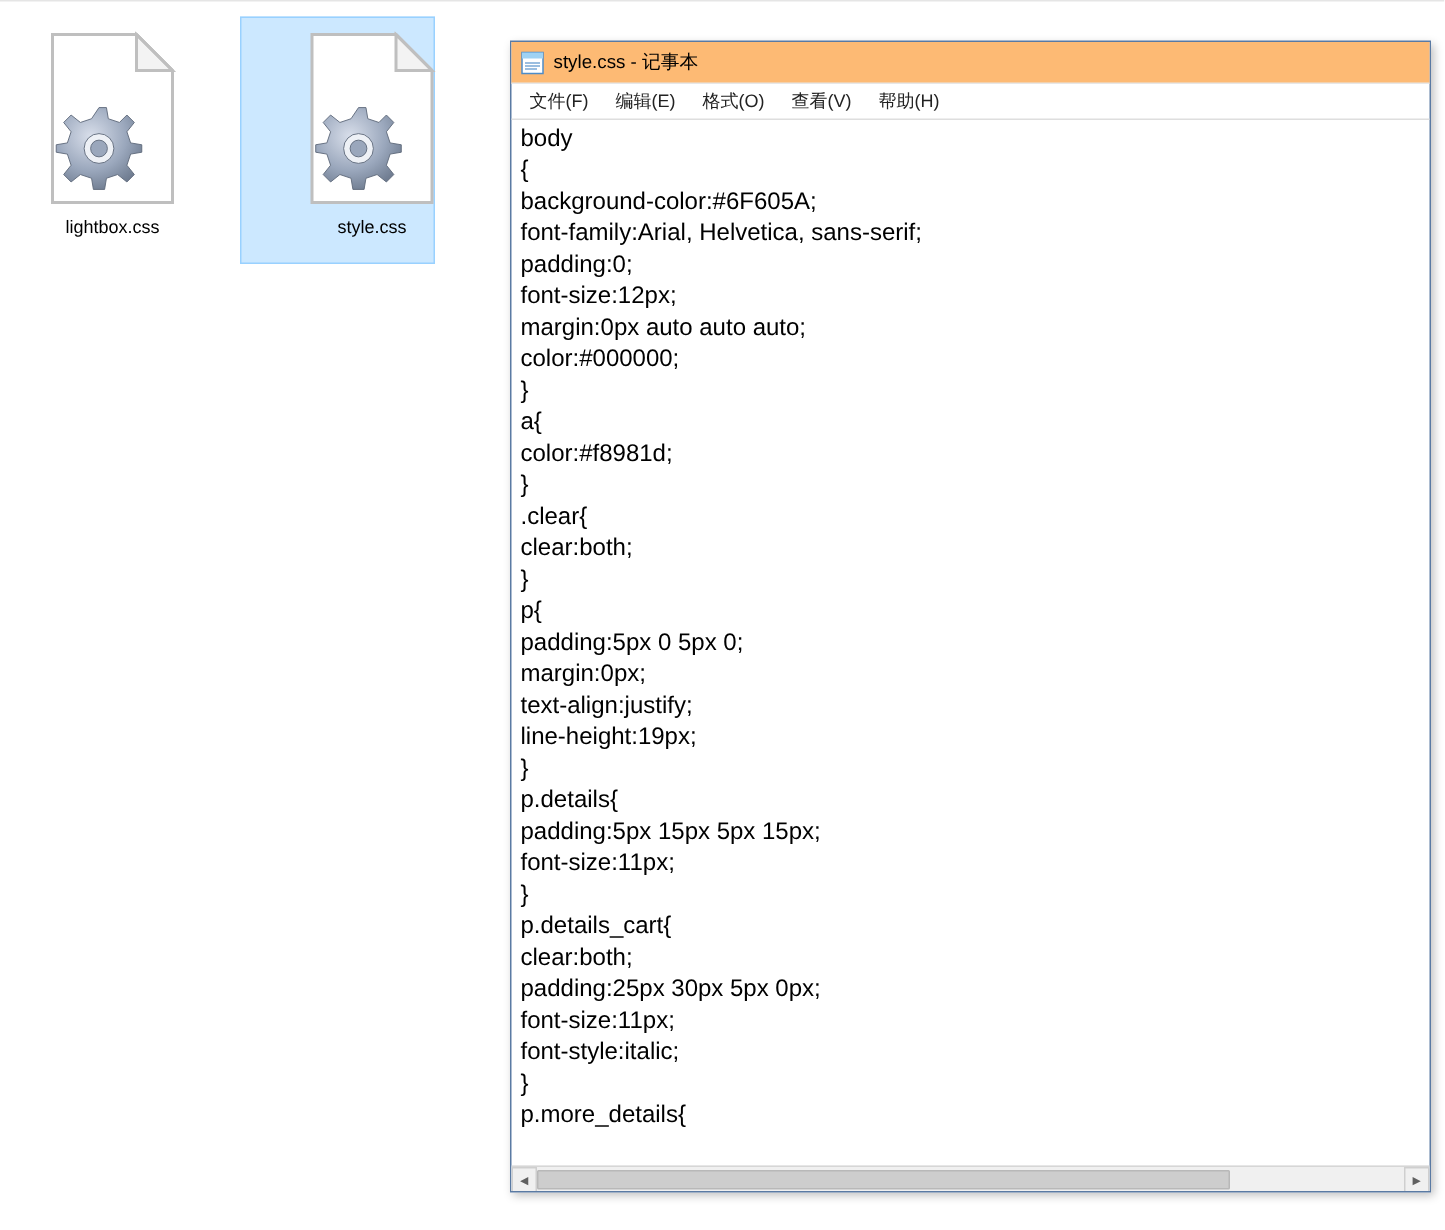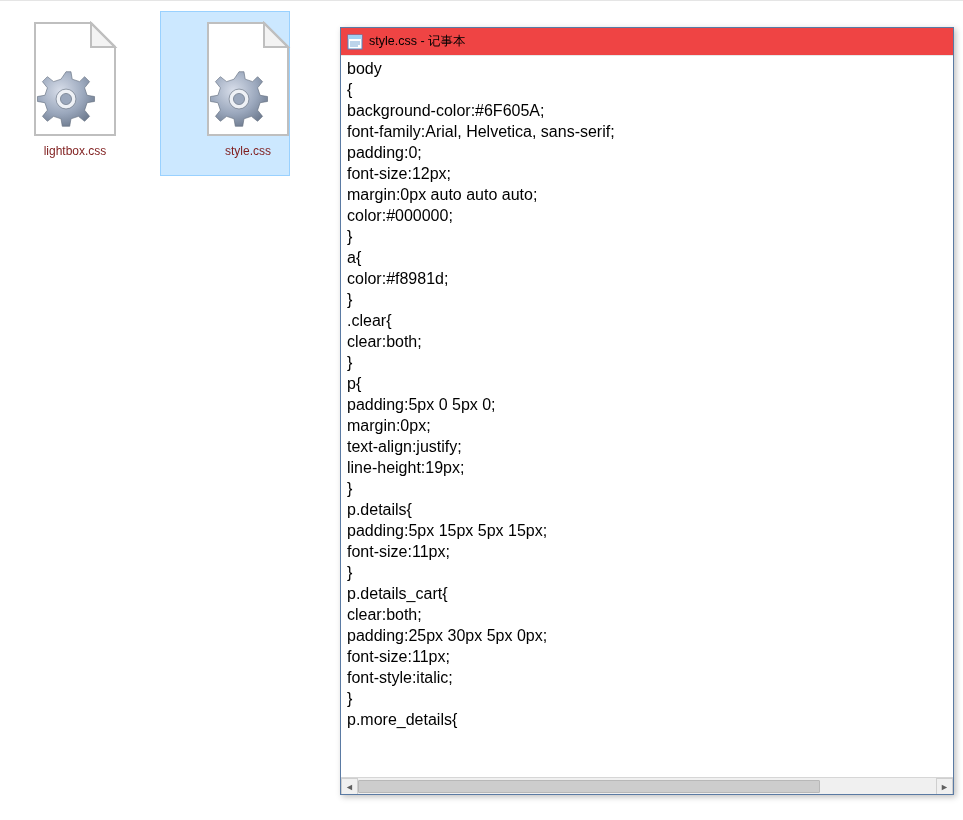--- a/index.html
+++ b/index.html
@@ -56,40 +56,40 @@
   .gear-overlay {
     position: absolute;
     left: 10px;
     bottom: 10px;
     width: 62px;
     height: 62px;
   }
   .file-label {
     margin-top: 4px;
     text-align: center;
-    color: #7f1d1d;
+    color: #000000;
     font-size: 12px;
   }
 
   
   .notepad {
     position: absolute;
     top: 26px;
     left: 340px;
     width: 614px;
     height: 768px;
     background: #ffffff;
     border: 1px solid #5a7aa3;
     box-shadow: 2px 2px 6px rgba(0,0,0,0.25);
     display: flex;
     flex-direction: column;
   }
   .titlebar {
     height: 28px;
-    background: #ef4444;
+    background: #fdba74;
     display: flex;
     align-items: center;
     padding: 0 6px;
     border-bottom: 1px solid #e7e7e7;
   }
   .titlebar .np-icon {
     width: 16px; height: 16px;
     margin-right: 6px;
   }
   .titlebar .title-text {
@@ -221,20 +221,27 @@
     <div class="titlebar">
       <svg class="np-icon" viewBox="0 0 16 16">
         <rect x="1" y="1" width="14" height="14" fill="#ffffff" stroke="#4e8cc7"></rect>
         <rect x="1" y="1" width="14" height="4" fill="#9fd2f3"></rect>
         <line x1="3" y1="8" x2="13" y2="8" stroke="#7aa9d6"></line>
         <line x1="3" y1="10" x2="13" y2="10" stroke="#7aa9d6"></line>
         <line x1="3" y1="12" x2="11" y2="12" stroke="#7aa9d6"></line>
       </svg>
       <span class="title-text">style.css - 记事本</span>
     </div>
+    <div class="menubar">
+      <span>文件(F)</span>
+      <span>编辑(E)</span>
+      <span>格式(O)</span>
+      <span>查看(V)</span>
+      <span>帮助(H)</span>
+    </div>
     <div class="editor-wrap">
       <div class="editor">body
 {
 background-color:#6F605A;
 font-family:Arial, Helvetica, sans-serif;
 padding:0;
 font-size:12px;
 margin:0px auto auto auto;
 color:#000000;
 }

